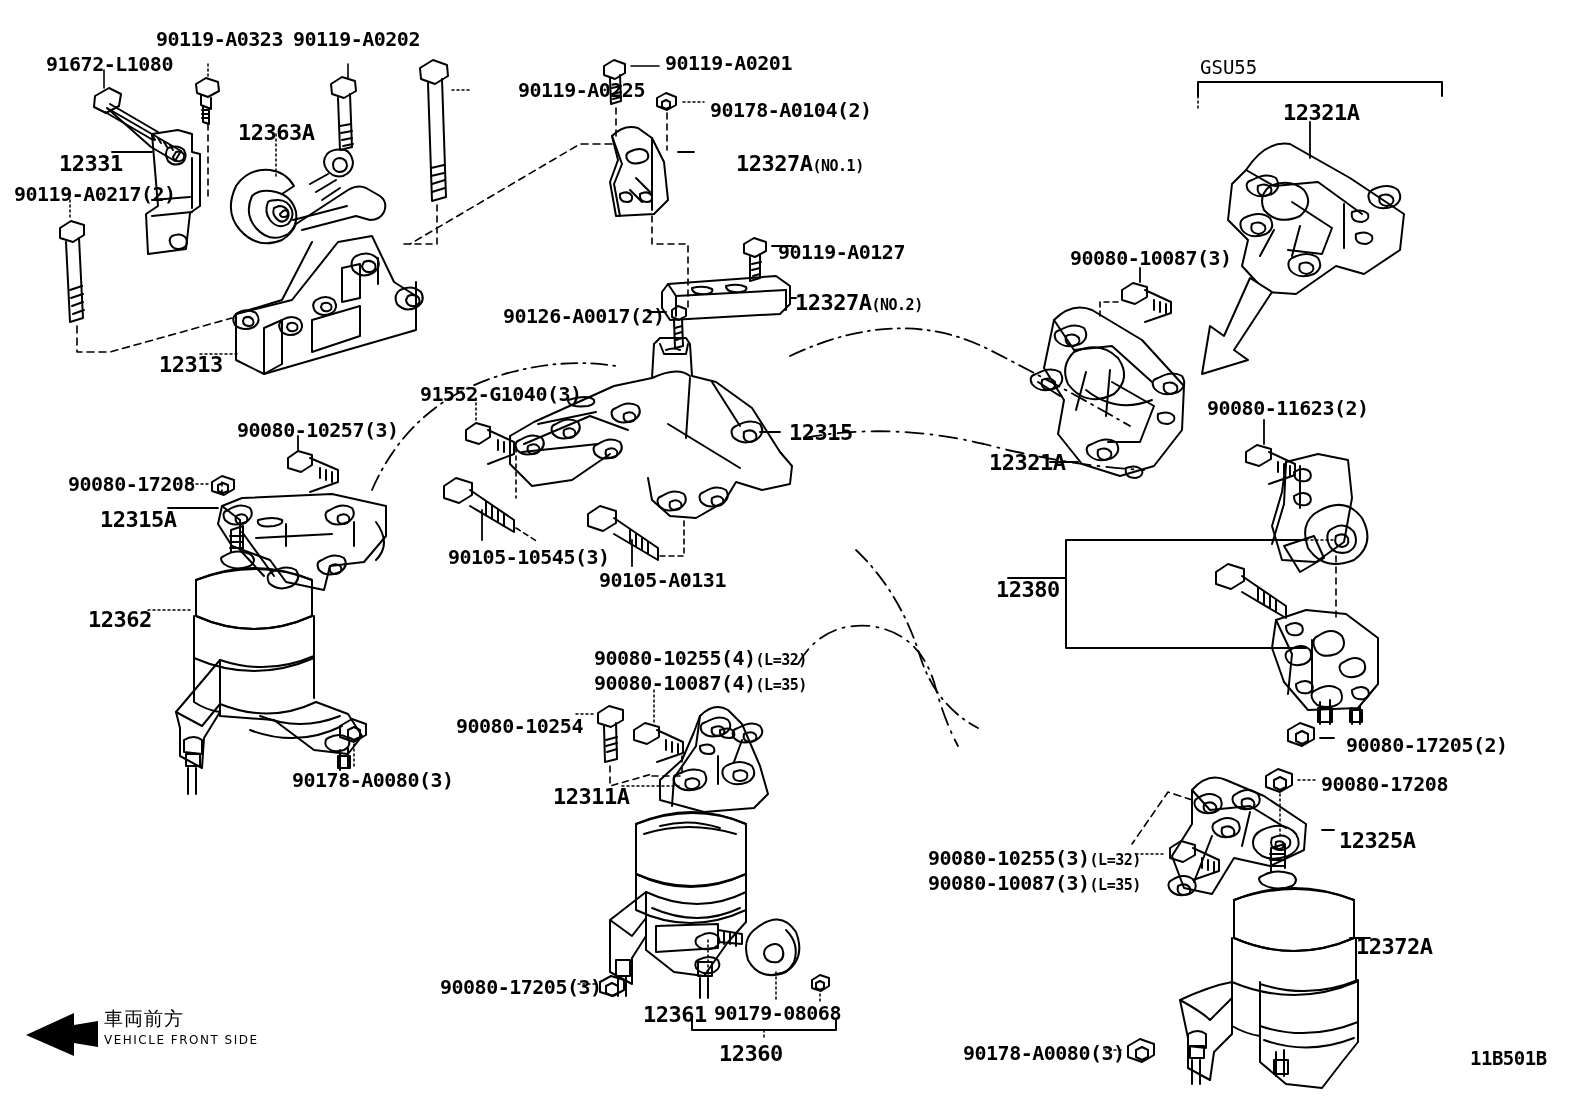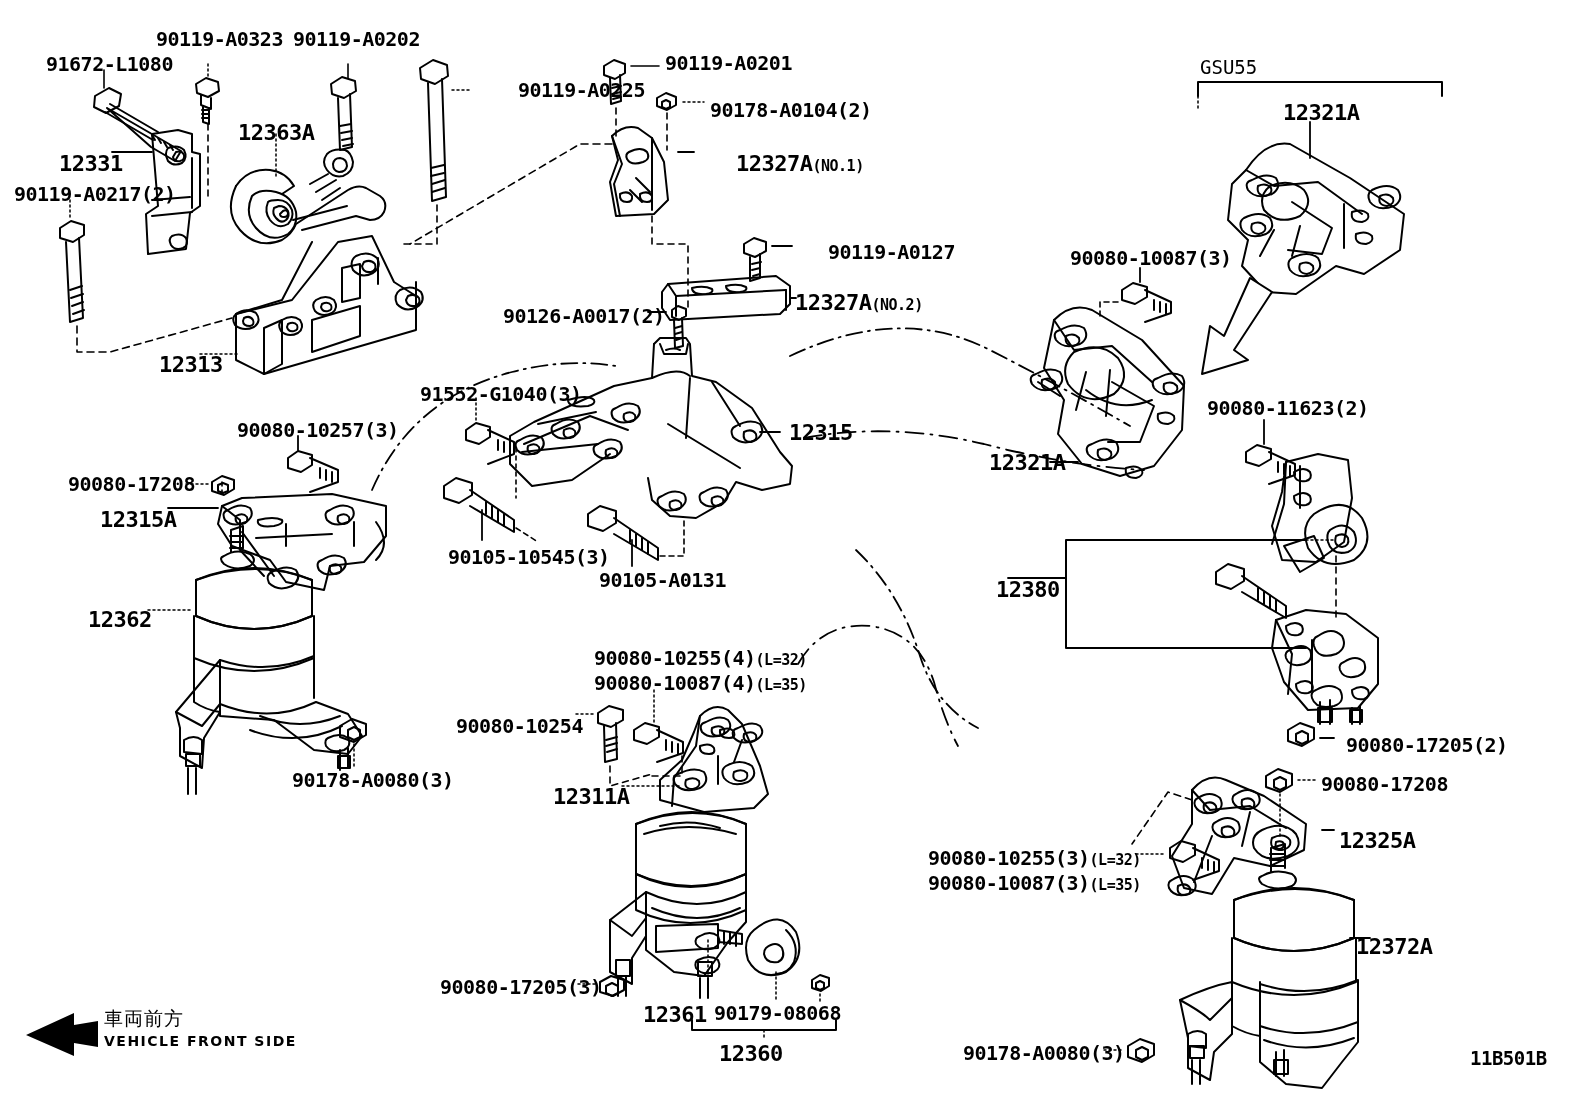--- a/index.html
+++ b/index.html
@@ -41,22 +41,22 @@
     font-weight: bold;
   }
   .lbl.jp {
     font-family: "DejaVu Sans", sans-serif;
     font-size: 19px;
     font-weight: normal;
     letter-spacing: 1px;
   }
   .lbl.en {
     font-family: "DejaVu Sans", sans-serif;
-    font-size: 14px;
-    font-weight: bold;
+    font-size: 12px;
+    font-weight: normal;
     letter-spacing: 1.5px;
     text-align: right;
   }
   .lbl.gsu {
     font-size: 19px;
     font-weight: normal;
     letter-spacing: 0px;
   }
   .row2 > span { display: block; }
   .suffix {
@@ -582,21 +582,21 @@
   <div id="label-layer">
       <div class="lbl bolt" style="left: 46px; top: 54px;">91672-L1080</div>
       <div class="lbl bolt" style="left: 156px; top: 29px;">90119-A0323</div>
       <div class="lbl bolt" style="left: 293px; top: 29px;">90119-A0202</div>
       <div class="lbl bolt" style="left: 474px; top: 80px; margin-left: 44px;">90119-A0225</div>
       <div class="lbl bolt" style="left: 665px; top: 53px;">90119-A0201</div>
       <div class="lbl bolt" style="left: 710px; top: 100px;">90178-A0104(2)</div>
       <div class="lbl part" style="left: 238px; top: 121px;">12363A</div>
       <div class="lbl part" style="left: 59px; top: 152px;">12331</div>
       <div class="lbl bolt" style="left: 14px; top: 184px;">90119-A0217(2)</div>
-      <div class="lbl bolt" style="left: 828px; top: 242px; text-align: right;">90119-A0127</div>
+      <div class="lbl bolt" style="left: 778px; top: 242px; text-align: right;">90119-A0127</div>
       <div class="lbl bolt" style="left: 503px; top: 306px; text-align: center;">90126-A0017(2)</div>
       <div class="lbl part" style="left: 159px; top: 353px;">12313</div>
       <div class="lbl bolt" style="left: 420px; top: 384px;">91552-G1040(3)</div>
       <div class="lbl part" style="left: 789px; top: 421px;">12315</div>
       <div class="lbl bolt" style="left: 237px; top: 420px;">90080-10257(3)</div>
       <div class="lbl bolt" style="left: 68px; top: 474px;">90080-17208</div>
       <div class="lbl part" style="left: 100px; top: 508px;">12315A</div>
       <div class="lbl bolt" style="left: 448px; top: 547px;">90105-10545(3)</div>
       <div class="lbl bolt" style="left: 599px; top: 570px;">90105-A0131</div>
       <div class="lbl part" style="left: 88px; top: 608px;">12362</div>

